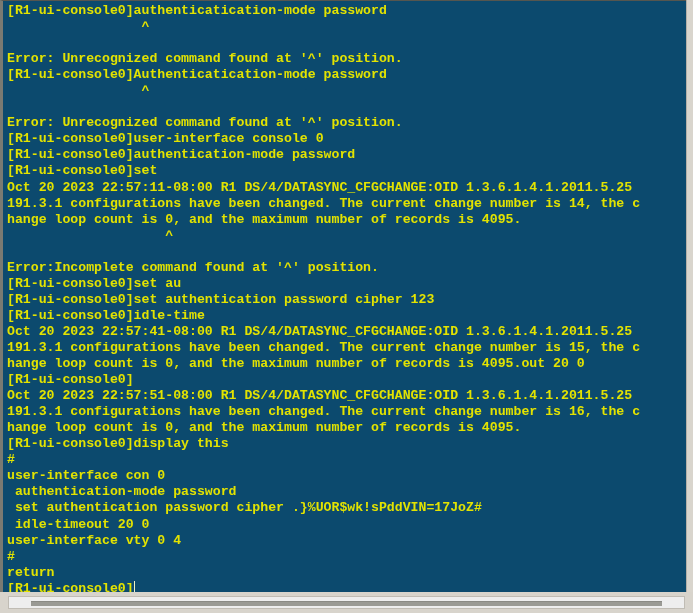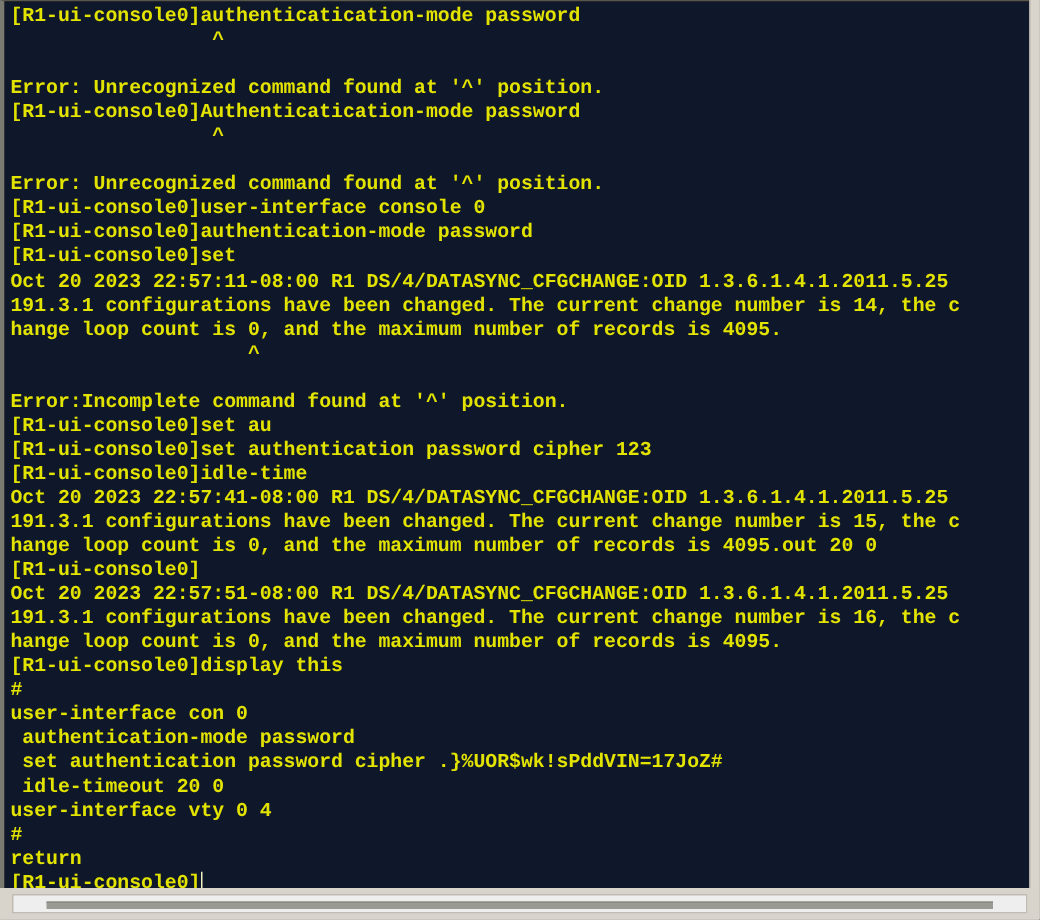--- a/index.html
+++ b/index.html
@@ -37,21 +37,21 @@
     overflow: hidden;
   }
 
   .terminal-screen {
     position: absolute;
     left: 0;
     top: 0;
     right: 0;
     bottom: 0;
     padding: 2px 0 16px 4px;
-    background: #0f172a;
+    background: #0c4a6e;
     overflow: hidden;
     white-space: pre;
   }
 
   .line {
     display: block;
     height: 16.05px;
     line-height: 16.05px;
     font-family: "Liberation Mono", "DejaVu Sans Mono", monospace;
     font-size: 13.2px;

